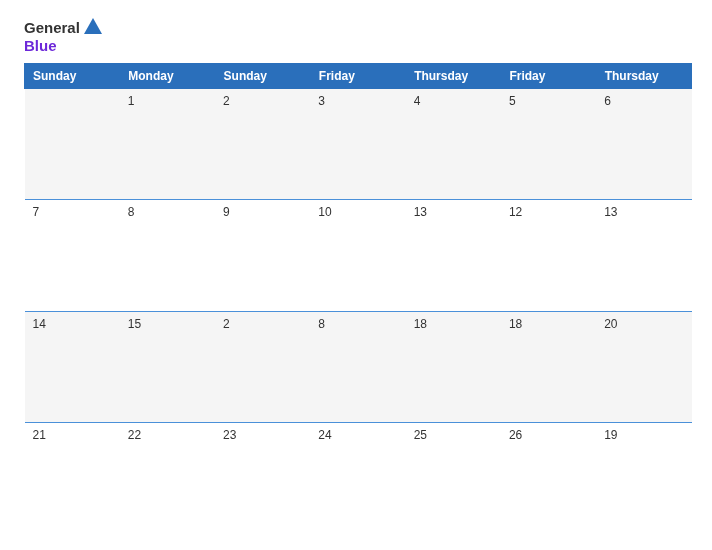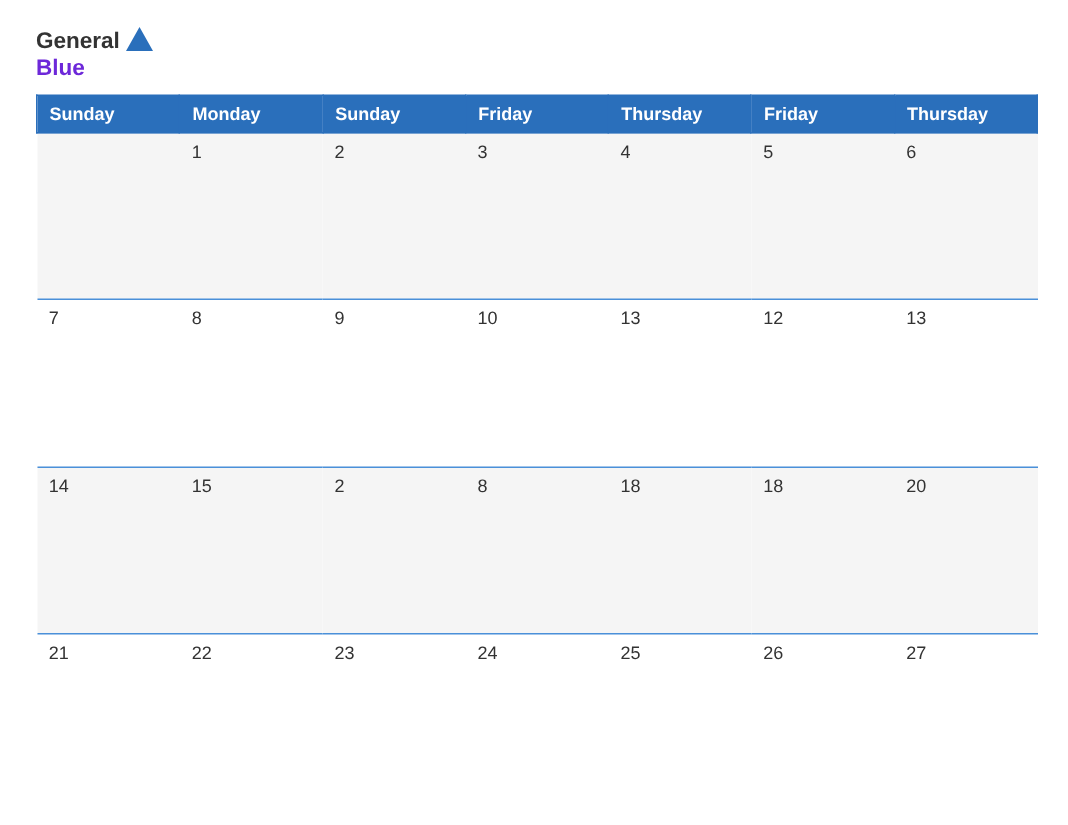--- a/index.html
+++ b/index.html
@@ -178,17 +178,17 @@
           <td><span class="day-number">18</span></td>
           <td><span class="day-number">20</span></td>
         </tr>
         <tr>
           <td><span class="day-number">21</span></td>
           <td><span class="day-number">22</span></td>
           <td><span class="day-number">23</span></td>
           <td><span class="day-number">24</span></td>
           <td><span class="day-number">25</span></td>
           <td><span class="day-number">26</span></td>
-          <td><span class="day-number">27</span></td>
+          <td><span class="day-number">19</span></td>
         </tr>
       </tbody>
   </table>
 </div>
 
 </body></html>

